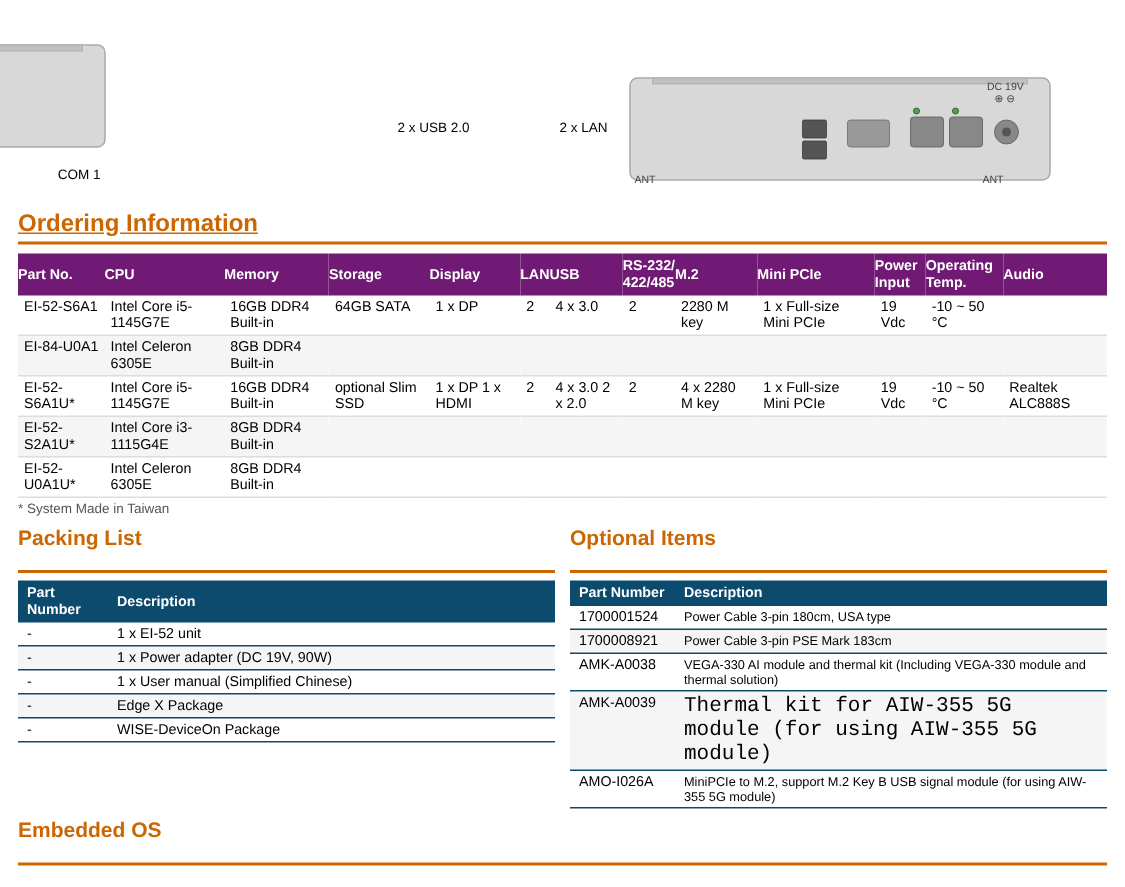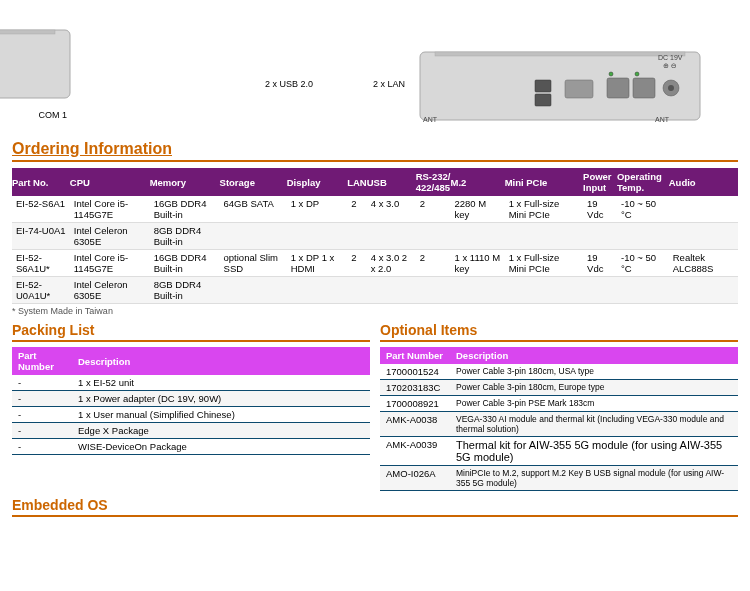--- a/index.html
+++ b/index.html
@@ -18,21 +18,21 @@
       padding-bottom: 2px;
       margin-bottom: 6px;
       text-decoration: underline;
     }
 
     .section-title-small {
       font-size: 14px;
       font-weight: bold;
       color: #cc6600;
       border-bottom: 2px solid #cc6600;
-      padding-bottom: 2px;
+      padding-bottom: 14px;
       margin-bottom: 5px;
     }
 
     table {
       width: 100%;
       border-collapse: collapse;
       font-size: 9.5px;
     }
 
     .ordering-table th {
@@ -64,21 +64,21 @@
     .two-col {
       display: flex;
       gap: 10px;
       padding: 0 12px 6px;
     }
 
     .col-left { flex: 1; }
     .col-right { flex: 1; }
 
     .packing-table th, .optional-table th {
-      background: #d946ef;
+      background: #0c4a6e;
       color: #fff;
       padding: 3px 6px;
       text-align: left;
       font-weight: bold;
     }
 
     .packing-table td, .optional-table td {
       padding: 2px 6px;
       border-bottom: 1px solid #0c4a6e;
       vertical-align: top;
@@ -219,21 +219,21 @@
           <td>2</td>
           <td>4 x 3.0</td>
           <td>2</td>
           <td>2280 M key</td>
           <td>1 x Full-size Mini PCIe</td>
           <td>19 Vdc</td>
           <td>-10 ~ 50 °C</td>
           <td></td>
         </tr>
         <tr>
-          <td>EI-74-U0A1</td>
+          <td>EI-84-U0A1</td>
           <td>Intel Celeron 6305E</td>
           <td>8GB DDR4 Built-in</td>
           <td></td>
           <td></td>
           <td></td>
           <td></td>
           <td></td>
           <td></td>
           <td></td>
           <td></td>
@@ -242,25 +242,40 @@
         </tr>
         <tr>
           <td>EI-52-S6A1U*</td>
           <td>Intel Core i5-1145G7E</td>
           <td>16GB DDR4 Built-in</td>
           <td>optional Slim SSD</td>
           <td>1 x DP 1 x HDMI</td>
           <td>2</td>
           <td>4 x 3.0 2 x 2.0</td>
           <td>2</td>
-          <td>1 x 1110 M key</td>
+          <td>4 x 2280 M key</td>
           <td>1 x Full-size Mini PCIe</td>
           <td>19 Vdc</td>
           <td>-10 ~ 50 °C</td>
           <td>Realtek ALC888S</td>
+        </tr>
+        <tr>
+          <td>EI-52-S2A1U*</td>
+          <td>Intel Core i3-1115G4E</td>
+          <td>8GB DDR4 Built-in</td>
+          <td></td>
+          <td></td>
+          <td></td>
+          <td></td>
+          <td></td>
+          <td></td>
+          <td></td>
+          <td></td>
+          <td></td>
+          <td></td>
         </tr>
         <tr>
           <td>EI-52-U0A1U*</td>
           <td>Intel Celeron 6305E</td>
           <td>8GB DDR4 Built-in</td>
           <td></td>
           <td></td>
           <td></td>
           <td></td>
           <td></td>
@@ -319,34 +334,30 @@
           <th style="width:70px;">Part Number</th>
           <th>Description</th>
         </tr>
       </thead>
       <tbody id="optional-tbody">
       <tr>
             <td>1700001524</td>
             <td style="font-size: 8.5px;">Power Cable 3-pin 180cm, USA type</td>
           </tr>
           <tr>
-            <td>170203183C</td>
-            <td style="font-size: 8.5px;">Power Cable 3-pin 180cm, Europe type</td>
-          </tr>
-          <tr>
             <td>1700008921</td>
             <td style="font-size: 8.5px;">Power Cable 3-pin PSE Mark 183cm</td>
           </tr>
           <tr>
             <td>AMK-A0038</td>
             <td style="font-size: 8.5px;">VEGA-330 AI module and thermal kit (Including VEGA-330 module and thermal solution)</td>
           </tr>
           <tr>
             <td>AMK-A0039</td>
-            <td style="font-size: 11px;">Thermal kit for AIW-355 5G module (for using AIW-355 5G module)</td>
+            <td style="font-size: 14px; font-family: Liberation Mono, monospace;">Thermal kit for AIW-355 5G module (for using AIW-355 5G module)</td>
           </tr>
           <tr>
             <td>AMO-I026A</td>
             <td style="font-size: 8.5px;">MiniPCIe to M.2, support M.2 Key B USB signal module (for using AIW-355 5G module)</td>
           </tr>
         </tbody>
     </table>
   </div>
 </div>
 

